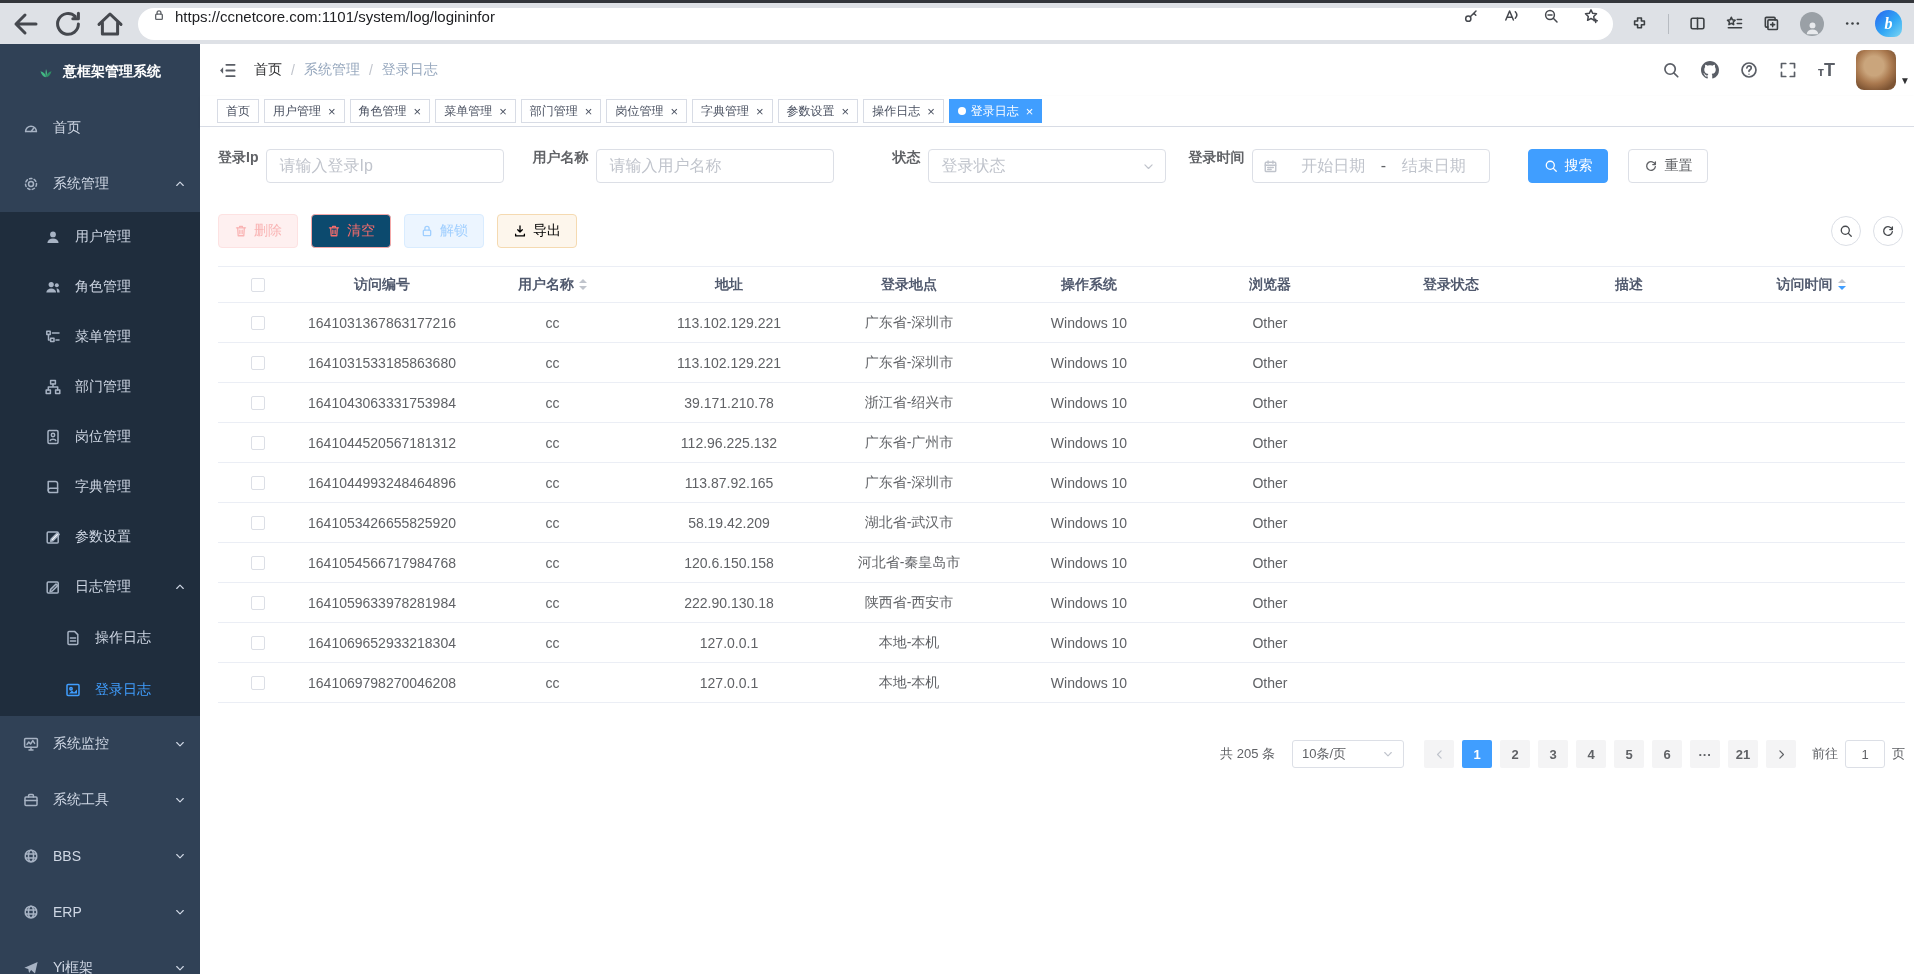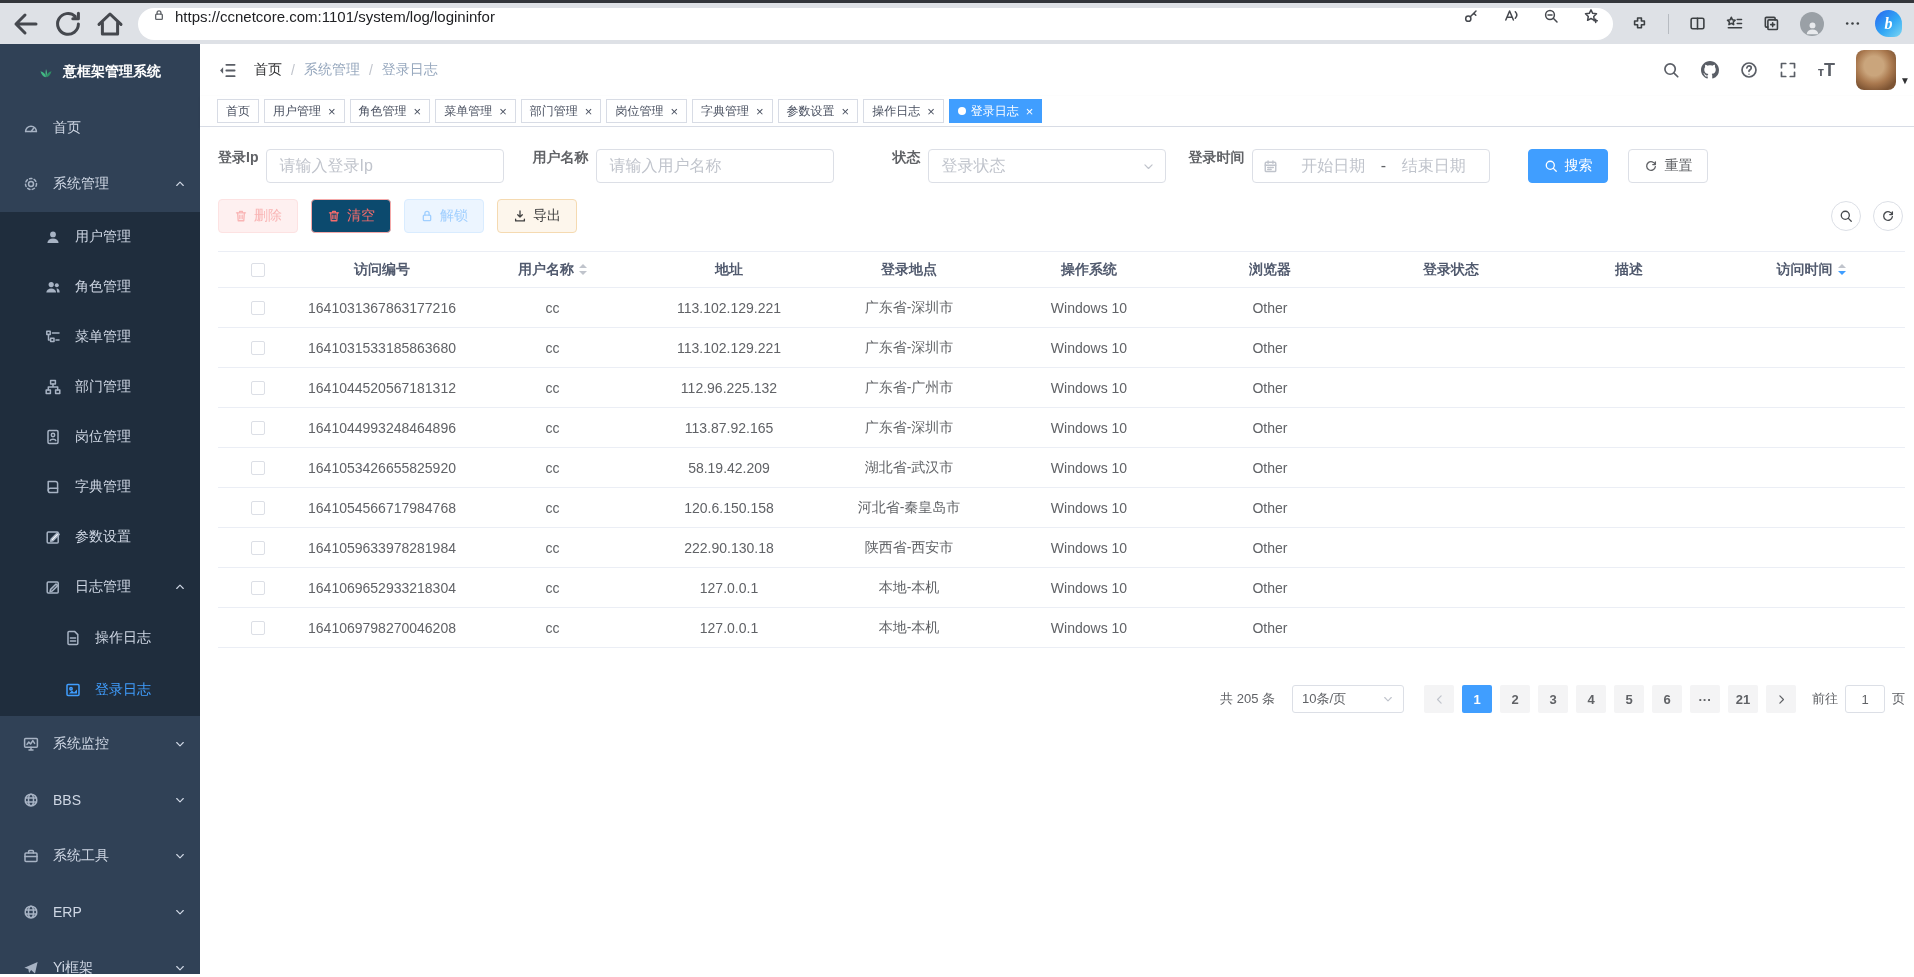--- a/index.html
+++ b/index.html
@@ -65,22 +65,22 @@
   .drange{display:flex;align-items:center;padding:0 10px;color:#c0c4cc;cursor:pointer}
   .drange .cal{color:#c0c4cc;font-size:15px;margin-right:9px}
   .drange .dph{flex:1;text-align:center}
   .drange .dsep{color:#606266;margin:0 2px}
   .btn{height:34px;padding:0 15px;border-radius:4px;font-size:14px;display:inline-flex;align-items:center;gap:6px;border:1px solid #dcdfe6;background:#fff;color:#606266;cursor:pointer;white-space:nowrap}
   .btn .ic{font-size:14px}
   .btn-primary{background:#409eff;border-color:#409eff;color:#fff}
   .btn-danger-dis{background:#fef0f0;border-color:#fde2e2;color:#f9b4b4;cursor:not-allowed}
   .btn-danger{background:#0c4a6e;border-color:#f4a9a9;color:#f56c6c}
   .btn-primary-dis{background:#ecf5ff;border-color:#d9ecff;color:#a0cfff;cursor:not-allowed}
-  .btn-warning{background:#fdf6ec;border-color:#f5dab1;color:#404040}
-  .toolrow{display:flex;align-items:center;margin-top:16px}
+  .btn-warning{background:#fdf6ec;border-color:#f5dab1;color:#000000}
+  .toolrow{display:flex;align-items:center;margin-top:31px}
   .toolrow .btn{margin-right:13px}
   .circles{margin-left:auto;display:flex;gap:12px;margin-right:2px}
   .cbtn{width:30px;height:30px;border:1px solid #dcdfe6;border-radius:50%;background:#fff;display:flex;align-items:center;justify-content:center;color:#46494d;font-size:14px;cursor:pointer}
 
   table{border-collapse:collapse;table-layout:fixed;width:1687px;margin-top:18px}
   th{height:36px;font-size:14px;color:#515a6e;font-weight:700;border-top:1px solid #ebeef5;border-bottom:1px solid #ebeef5;text-align:center;white-space:nowrap}
   td{height:40px;font-size:14px;color:#606266;border-bottom:1px solid #ebeef5;text-align:center;white-space:nowrap;overflow:hidden}
   .cb{display:inline-block;width:14px;height:14px;border:1px solid #dcdfe6;border-radius:2px;background:#fff;vertical-align:-2px;cursor:pointer}
   .sorter{display:inline-flex;flex-direction:column;vertical-align:middle;margin-left:5px;cursor:pointer}
   .sorter i{display:block;width:0;height:0;border:4px solid transparent}
@@ -344,40 +344,40 @@
           <span class="mlabel">系统监控</span>
           <span class="ic marrow">
             <svg viewBox="0 0 16 16" fill="none" stroke="currentColor" stroke-width="1.5" stroke-linecap="round" stroke-linejoin="round">
               <path d="M3.6 6l4.4 4.4L12.4 6"></path>
             </svg>
           </span>
         </div>
         <div class="mitem l1">
           <span class="ic mic">
             <svg viewBox="0 0 16 16" fill="none" stroke="currentColor" stroke-width="1.5" stroke-linecap="round" stroke-linejoin="round">
+              <rect x="2" y="5" width="12" height="8.4" rx="1"></rect>
+              <path d="M5.6 5V3.6a1 1 0 0 1 1-1h2.8a1 1 0 0 1 1 1V5M2 8.6h12"></path>
+            </svg>
+          </span>
+          <span class="mlabel">系统工具</span>
+          <span class="ic marrow">
+            <svg viewBox="0 0 16 16" fill="none" stroke="currentColor" stroke-width="1.5" stroke-linecap="round" stroke-linejoin="round">
+              <path d="M3.6 6l4.4 4.4L12.4 6"></path>
+            </svg>
+          </span>
+        </div>
+        <div class="mitem l1">
+          <span class="ic mic">
+            <svg viewBox="0 0 16 16" fill="none" stroke="currentColor" stroke-width="1.5" stroke-linecap="round" stroke-linejoin="round">
               <circle cx="8" cy="8" r="5.8"></circle>
               <ellipse cx="8" cy="8" rx="2.5" ry="5.8"></ellipse>
               <path d="M2.4 6h11.2M2.4 10h11.2"></path>
             </svg>
           </span>
           <span class="mlabel">BBS</span>
-          <span class="ic marrow">
-            <svg viewBox="0 0 16 16" fill="none" stroke="currentColor" stroke-width="1.5" stroke-linecap="round" stroke-linejoin="round">
-              <path d="M3.6 6l4.4 4.4L12.4 6"></path>
-            </svg>
-          </span>
-        </div>
-        <div class="mitem l1">
-          <span class="ic mic">
-            <svg viewBox="0 0 16 16" fill="none" stroke="currentColor" stroke-width="1.5" stroke-linecap="round" stroke-linejoin="round">
-              <rect x="2" y="5" width="12" height="8.4" rx="1"></rect>
-              <path d="M5.6 5V3.6a1 1 0 0 1 1-1h2.8a1 1 0 0 1 1 1V5M2 8.6h12"></path>
-            </svg>
-          </span>
-          <span class="mlabel">系统工具</span>
           <span class="ic marrow">
             <svg viewBox="0 0 16 16" fill="none" stroke="currentColor" stroke-width="1.5" stroke-linecap="round" stroke-linejoin="round">
               <path d="M3.6 6l4.4 4.4L12.4 6"></path>
             </svg>
           </span>
         </div>
         <div class="mitem l1">
           <span class="ic mic">
             <svg viewBox="0 0 16 16" fill="none" stroke="currentColor" stroke-width="1.5" stroke-linecap="round" stroke-linejoin="round">
               <circle cx="8" cy="8" r="5.8"></circle>
@@ -649,20 +649,32 @@
               <td>113.102.129.221</td>
               <td>广东省-深圳市</td>
               <td>Windows 10</td>
               <td>Other</td>
               <td></td>
               <td></td>
               <td></td>
             </tr>
             <tr>
               <td><span class="cb"></span></td>
+              <td>1641043063331753984</td>
+              <td>cc</td>
+              <td>39.171.210.78</td>
+              <td>浙江省-绍兴市</td>
+              <td>Windows 10</td>
+              <td>Other</td>
+              <td></td>
+              <td></td>
+              <td></td>
+            </tr>
+            <tr>
+              <td><span class="cb"></span></td>
               <td>1641044520567181312</td>
               <td>cc</td>
               <td>112.96.225.132</td>
               <td>广东省-广州市</td>
               <td>Windows 10</td>
               <td>Other</td>
               <td></td>
               <td></td>
               <td></td>
             </tr>

